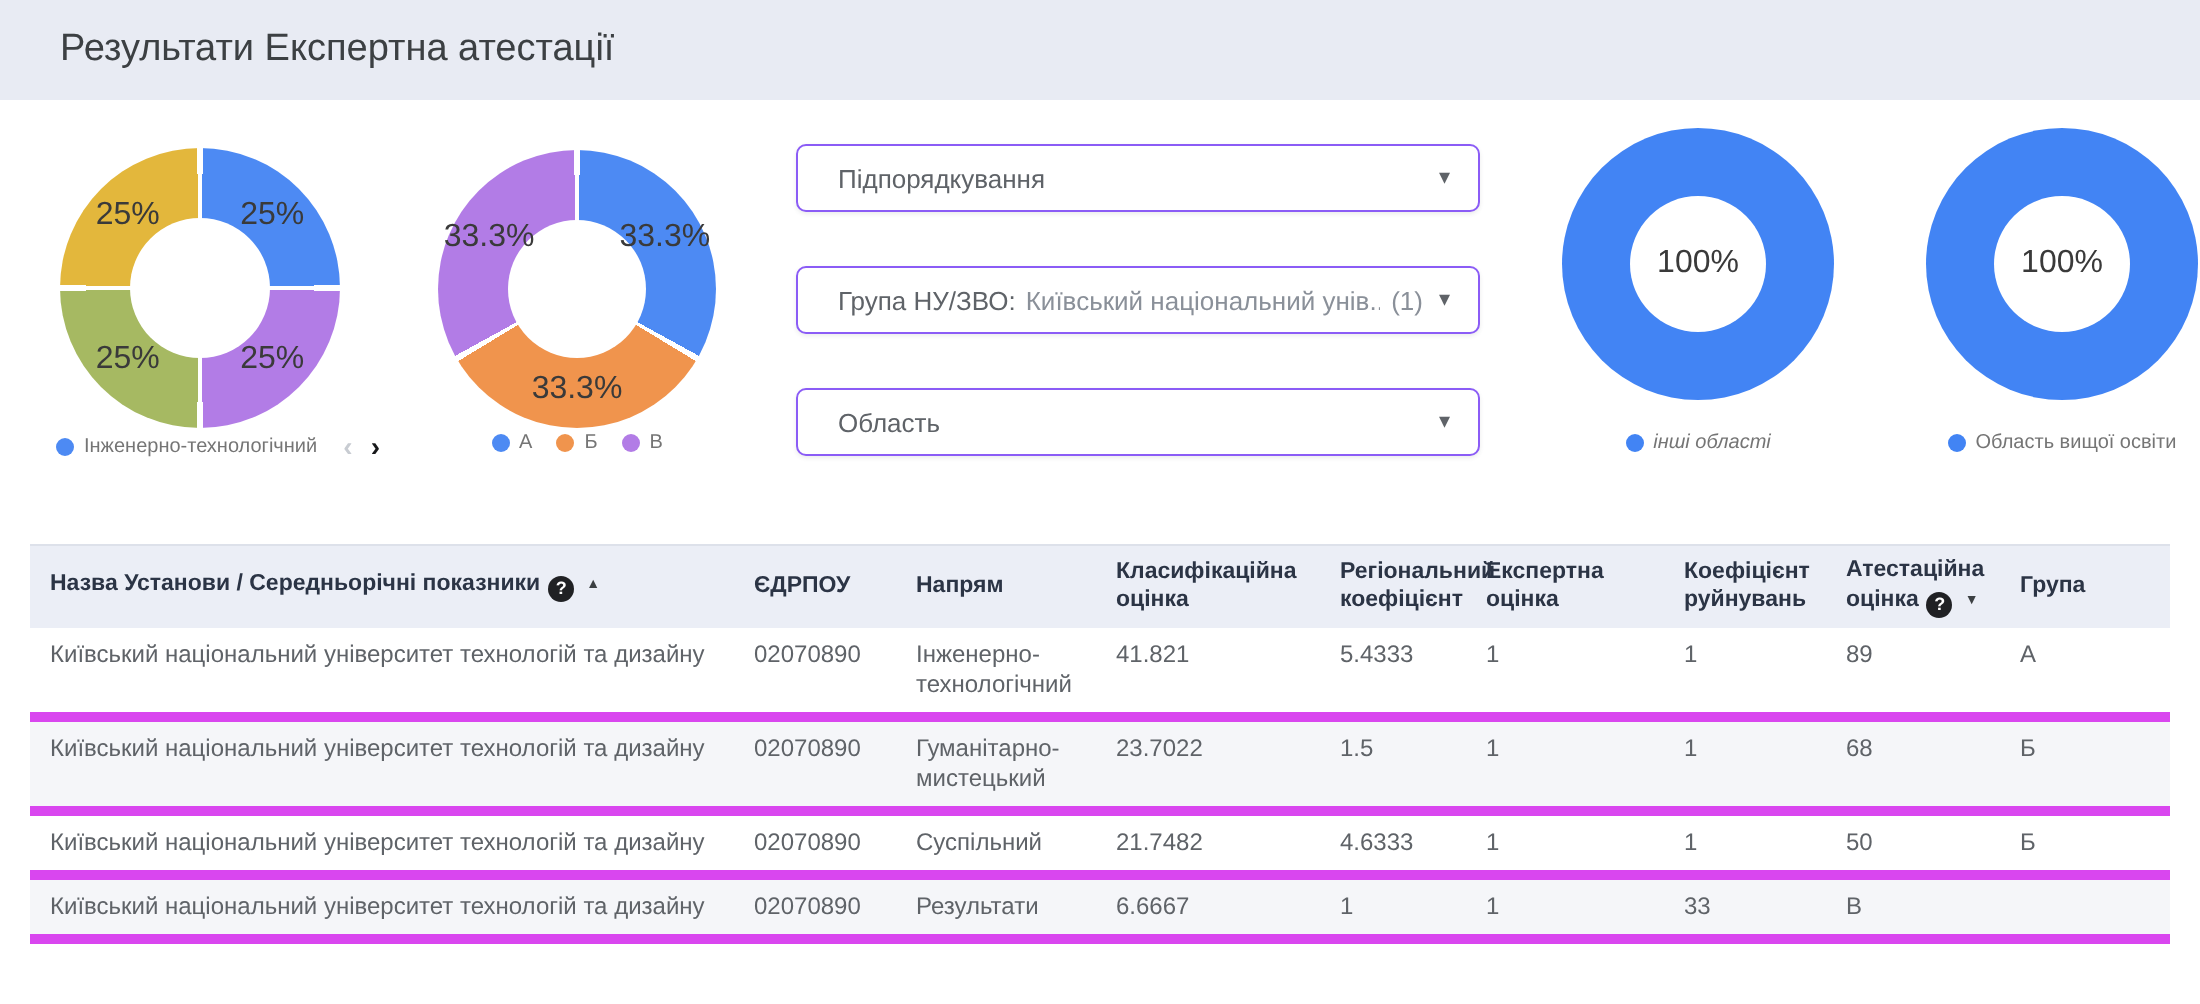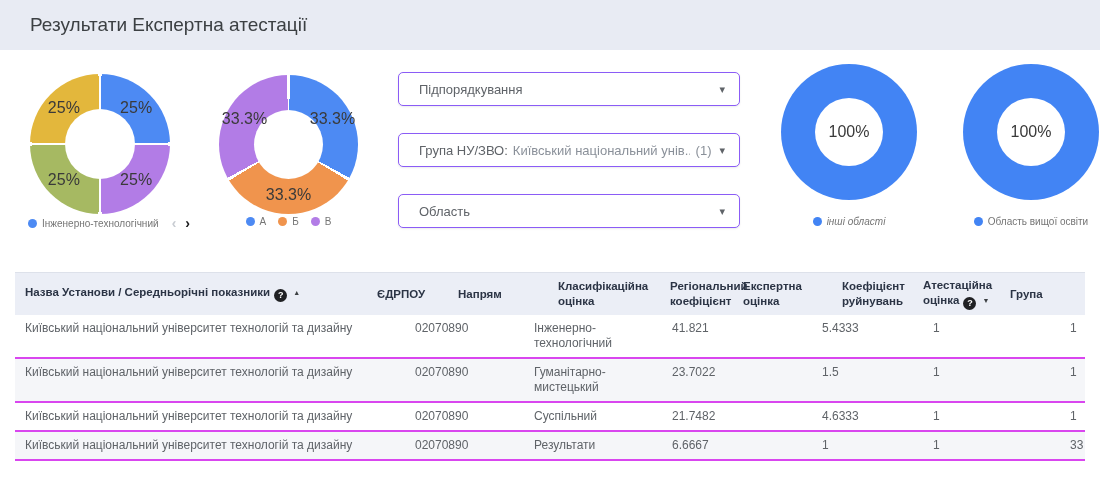--- a/index.html
+++ b/index.html
@@ -42,21 +42,21 @@
   .f-value{color:#8a9099;margin-left:5px;white-space:nowrap;overflow:hidden;}
   .f-spacer{flex:1;}
   .f-count{color:#8a9099;margin:0 8px 0 6px;white-space:nowrap;}
   .caret{color:#5f6368;font-size:11px;line-height:1;}
   
   .table{position:absolute;left:15px;top:272px;width:1070px;font-size:12px;}
   .thead,.trow{display:grid;grid-template-columns:352px 81px 100px 112px 73px 99px 81px 87px 1fr;}
   .thead{background:#ebeef6;border-top:1px solid #dde1ea;align-items:center;color:#2b3445;font-weight:bold;font-size:11.5px;}
   .th{padding:5px 8px 5px 10px;line-height:1.28;cursor:pointer;}
   .th.bw{overflow-wrap:anywhere;}
-  .trow{border-bottom:2px solid #d946ef;color:#5f6368;align-items:start;gap:38px;}
+  .trow{border-bottom:5px solid #d946ef;color:#5f6368;align-items:start;}
   .trow.alt{background:#f5f6f9;}
   .td{padding:6px 8px 6px 10px;line-height:1.25;}
   .help-badge{display:inline-block;width:13px;height:13px;border-radius:50%;background:#202124;color:#fff;
     font-size:9px;line-height:13px;text-align:center;font-weight:bold;vertical-align:-2px;margin:0 3px 0 4px;cursor:pointer;}
   .sort{font-size:7px;color:#3c4043;vertical-align:1px;margin-left:3px;}
 </style>
 </head>
 <body>
 
 <div class="title-band"></div>

